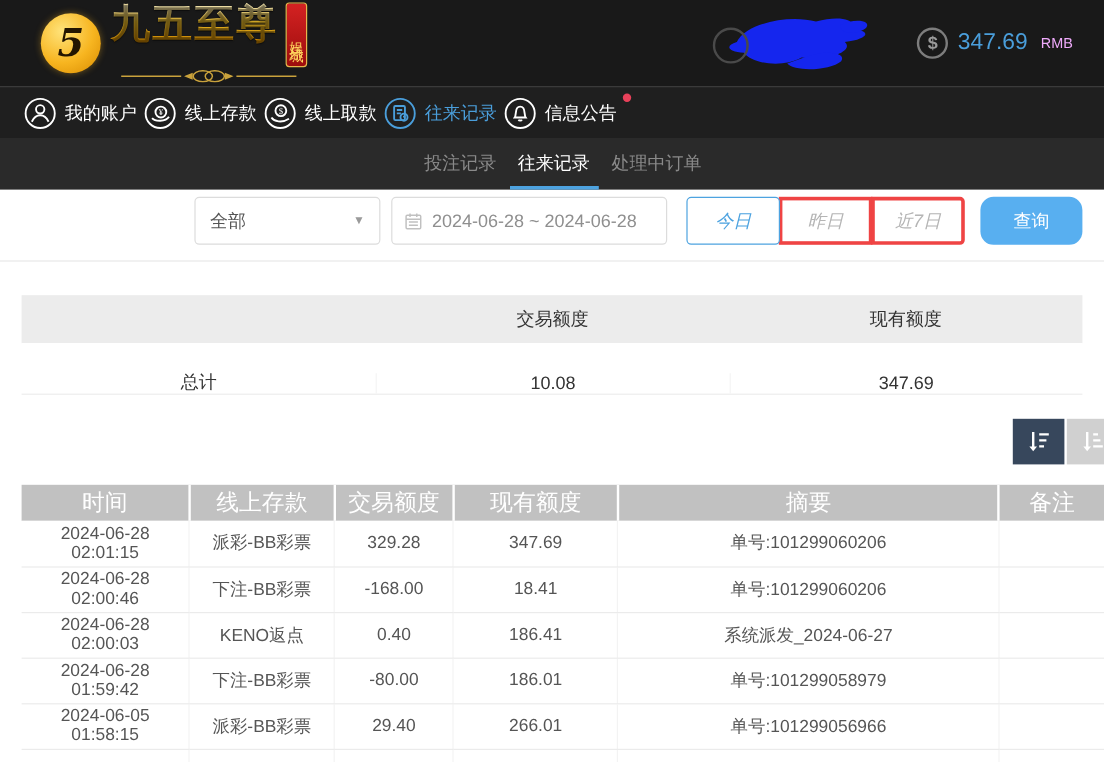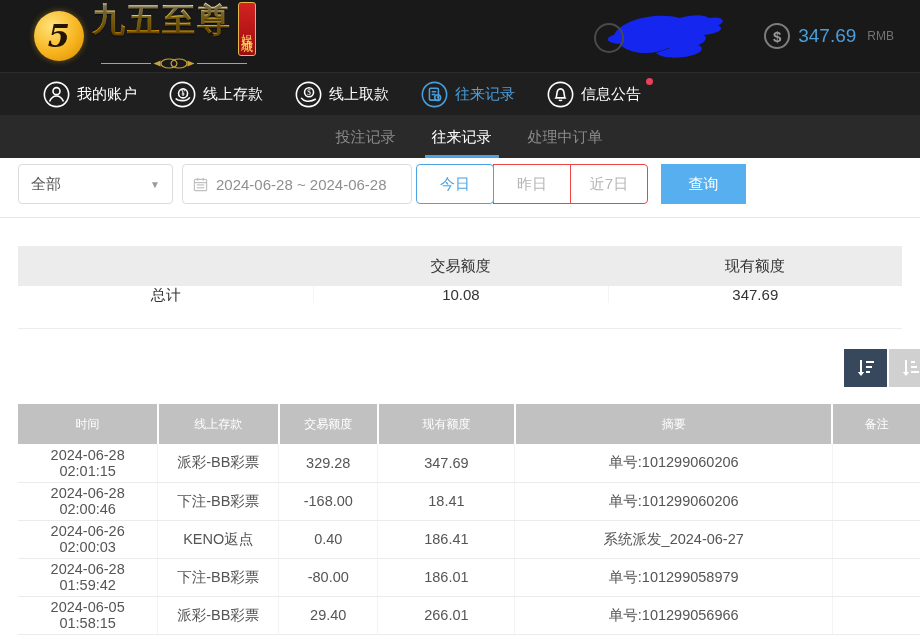--- a/index.html
+++ b/index.html
@@ -30,86 +30,86 @@
 
   .topbar-right { display:flex; align-items:center; gap:14px; }
   .redacted-wrap { position:relative; width:150px; height:58px; }
   .user-circle { position:absolute; left:-6px; top:16px; width:30px; height:30px;
     border:2px solid #4a4a4a; border-radius:50%; }
   .balance { display:flex; align-items:center; gap:8px; }
   .dollar-circle { width:26px; height:26px; border-radius:50%;
     border:2px solid #7d7d7d; color:#9a9a9a; font-size:15px; font-weight:bold;
     display:flex; align-items:center; justify-content:center; }
   .balance-amount { color:#4a9edb; font-size:19px; }
-  .balance-cur { color:#737373; font-size:12px; margin-left:3px; }
+  .balance-cur { color:#f0abfc; font-size:12px; margin-left:3px; }
 
   
   .mainnav { height:43px; background:#1f1f1f; display:flex; align-items:center;
-    padding-left:43px; gap:26px; border-top:1px solid #2c2c2c;font-family:Liberation Serif, serif; }
+    padding-left:20px; border-top:1px solid #2c2c2c;font-family:Liberation Serif, serif; }
   .nav-item { display:flex; align-items:center; gap:7px; color:#fff;
     font-size:15px; cursor:pointer; position:relative; padding-right:6px; }
   .nav-item svg { display:block; }
   .nav-item.active { color:#4a9edb; }
   .nav-dot { position:absolute; right:-6px; top:-3px; width:7px; height:7px;
     border-radius:50%; background:#e8415a; }
 
   
   .subtabs { height:43px; background:#2a2a2a; display:flex; align-items:center;
-    justify-content:center; gap:30px;padding-left:18px; }
+    justify-content:center; gap:12px;padding-left:18px; }
   .subtab { color:#8a8a8a; font-size:15px; height:43px; line-height:43px;
     cursor:pointer; position:relative; padding:0 3px; }
   .subtab.active { color:#fff; }
   .subtab.active::after { content:""; position:absolute; left:-4px; right:-4px;
     bottom:0; height:3px; background:#4da3e0; }
 
   
-  .filters { display:flex; align-items:center; margin:6px 18px 0; height:40px; }
+  .filters { display:flex; align-items:center; margin:6px 18px 0; height:40px;justify-content:flex-end; }
   .select-box { width:155px; height:40px; border:1px solid #dcdcdc; border-radius:4px;
     display:flex; align-items:center; justify-content:space-between;
     padding:0 12px; color:#555; font-size:15px; cursor:pointer; }
   .caret { color:#9a9a9a; font-size:10px; }
   .date-box { width:230px; height:40px; border:1px solid #dcdcdc; border-radius:4px;
     display:flex; align-items:center; gap:8px; padding:0 10px; margin-left:9px;
     color:#8f8f8f; font-size:15px; cursor:pointer; }
-  .quick-group { display:flex; margin-left:4px; }
-  .quick-btn { width:78px; height:40px; background:#fff; border:1px solid #ef4444;
+  .quick-group { display:flex; margin-left:16px;font-style:italic; }
+  .quick-btn { width:78px; height:40px; background:#fff; border:3px solid #ef4444;
     color:#b5b5b5; font-size:15px; display:flex; align-items:center;
     justify-content:center; cursor:pointer; margin-left:-1px; }
   .quick-btn:first-child { border-radius:4px 0 0 4px; margin-left:0; }
   .quick-btn:last-child { border-radius:0 4px 4px 0; }
   .quick-btn.active { border:1px solid #4da3e0; color:#4da3e0; border-radius:4px;
     position:relative; z-index:2; }
   .query-btn { width:85px; height:40px; margin-left:13px; background:#58aff0;
-    border:none; border-radius:0; color:#fff; font-size:15px; cursor:pointer; }
+    border:none; border-radius:11px; color:#fff; font-size:15px; cursor:pointer; }
 
   .divider { height:1px; background:#e8e8e8; margin-top:13px; }
 
   
   .summary { margin:28px 18px 0; font-size:15px; color:#333; }
   .summary-head { display:flex; height:40px; background:#ececec; align-items:center; }
-  .summary-row { display:flex; height:43px; background:#fff; align-items:flex-start;
+  .summary-row { display:flex; height:43px; background:#fff; align-items:flex-end;
     border-bottom:1px solid #ededed; }
   .sum-c1 { width:33.4%; text-align:center; }
   .sum-c2 { width:33.3%; text-align:center; border-left:1px solid #f4f4f4; }
   .sum-c3 { width:33.3%; text-align:center; border-left:1px solid #f4f4f4; }
   .summary-head .sum-c2, .summary-head .sum-c3 { border-left:none; }
 
   
   .sort-row { display:flex; justify-content:flex-end; margin:20px 0 0;
     gap:2px; padding-right:0; width:932px; }
   .sort-btn { width:43px; height:38px; display:flex; align-items:center;
     justify-content:center; cursor:pointer; }
   .sort-btn.dark { background:#37475c; }
   .sort-btn.light { background:#d0d0d0; }
 
   
   .dtable { margin:17px 0 0 18px; width:902px; border-collapse:collapse;
     font-size:14.5px; color:#555; table-layout:fixed; }
-  .dtable th { background:#c1c1c1; color:#fff; font-weight:normal; height:40px;
-    border-right:2px solid #fff; font-size:12px; }
+  .dtable th { background:#c1c1c1; color:#fff; font-weight:normal; height:30px;
+    border-right:2px solid #fff; font-size:19px; }
   .dtable th:last-child { border-right:none; }
   .dtable td { height:38px; border-bottom:1px solid #ebebeb;
     border-right:1px solid #f3f3f3; padding:0 8px; background:#fff; }
   .dtable td:last-child { border-right:none; }
   .col-time { width:15.5%; } .col-type { width:13.4%; } .col-amt { width:11%; }
   .col-cur { width:15.2%; } .col-sum { width:35.2%; } .col-note { width:9.7%; }
   .al { text-align:center; } .ar { text-align:center; } .ac { text-align:center; }
 </style>
 </head>
 <body>
@@ -299,21 +299,21 @@
     </tr>
     <tr>
       <td class="al">2024-06-28 02:00:46</td>
       <td class="al">下注-BB彩票</td>
       <td class="ar">-168.00</td>
       <td class="ar">18.41</td>
       <td class="al">单号:101299060206</td>
       <td class="ac"></td>
     </tr>
     <tr>
-      <td class="al">2024-06-26 02:00:03</td>
+      <td class="al">2024-06-28 02:00:03</td>
       <td class="al">KENO返点</td>
       <td class="ar">0.40</td>
       <td class="ar">186.41</td>
       <td class="al">系统派发_2024-06-27</td>
       <td class="ac"></td>
     </tr>
     <tr>
       <td class="al">2024-06-28 01:59:42</td>
       <td class="al">下注-BB彩票</td>
       <td class="ar">-80.00</td>

